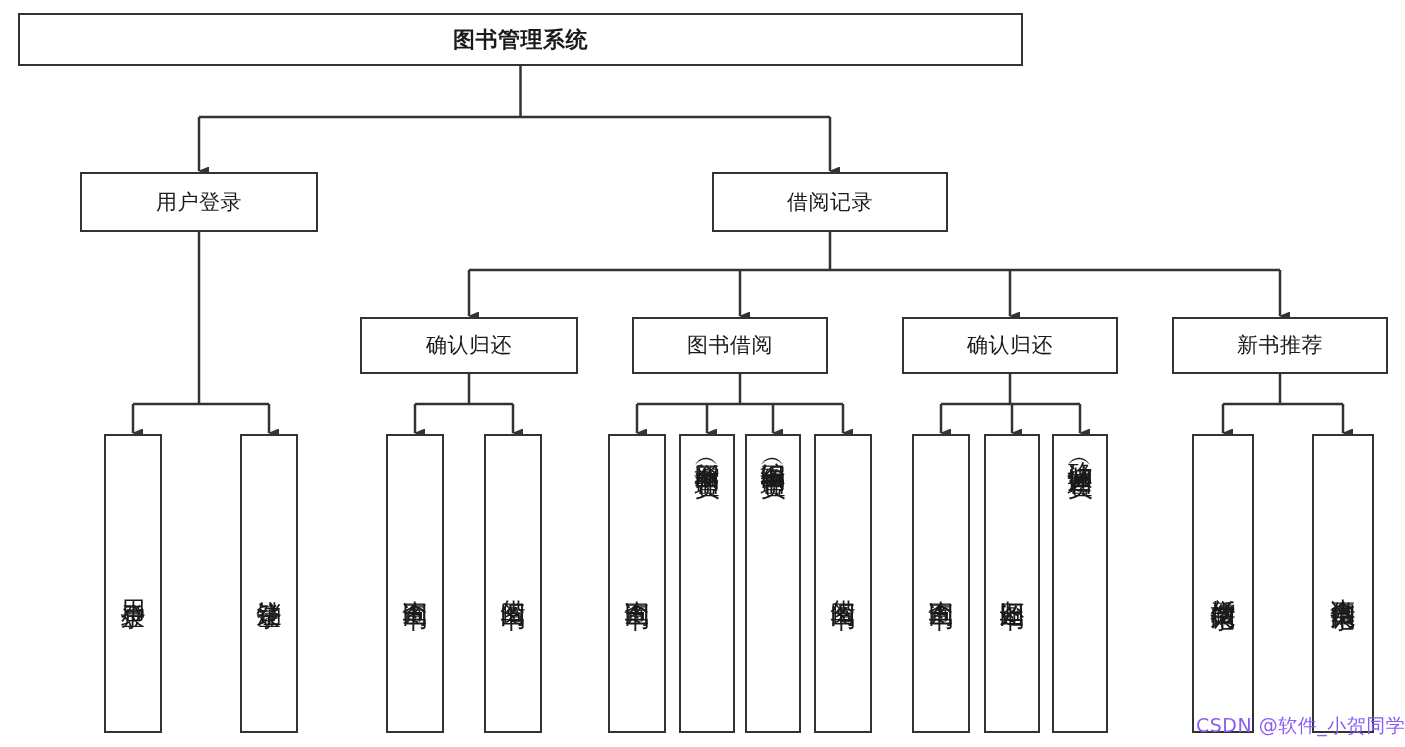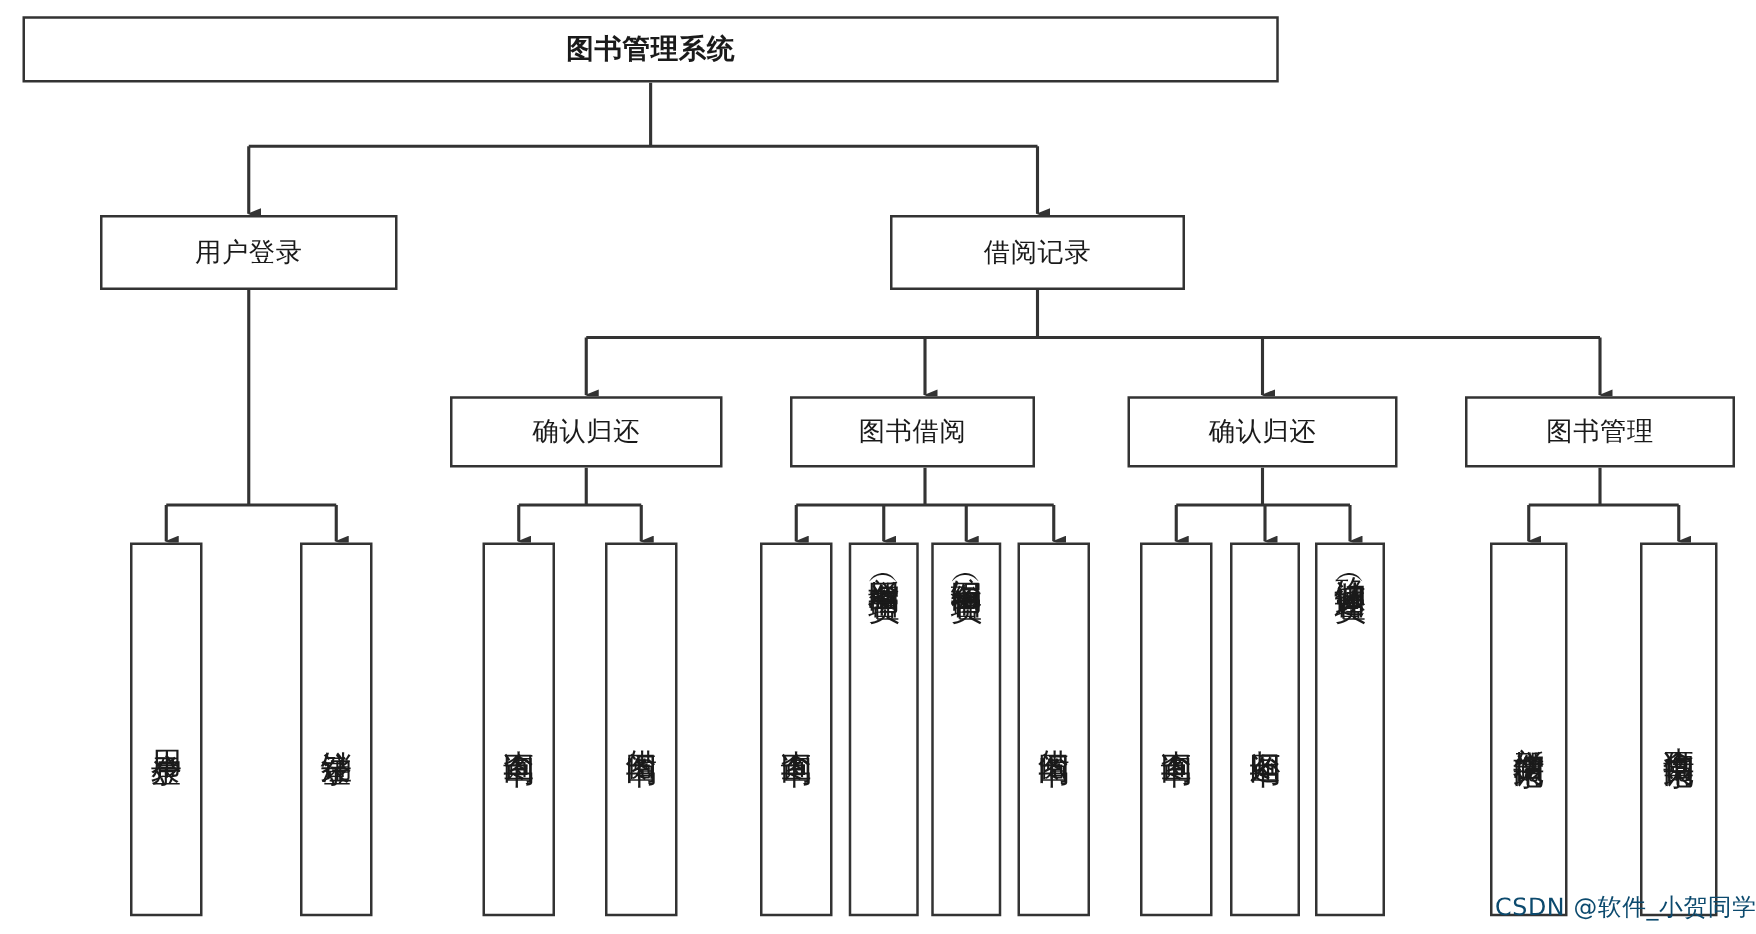--- a/index.html
+++ b/index.html
@@ -63,21 +63,21 @@
     font-size: 25px;
     line-height: 1.08;
     letter-spacing: 2px;
   }
   .node-box.vertical.centered {
     align-items: center;
     padding-top: 0;
   }
   .watermark {
     position: absolute;
-    color: #0c4a6e;
+    color: #8b5cf6;
     font-size: 19px;
     white-space: nowrap;
     user-select: none;
     letter-spacing: 0.5px;
   }
 </style>
 </head>
 <body>
 
 <div id="diagram-root">
@@ -138,21 +138,21 @@
       <div class="node-box horizontal" style="left: 360px; top: 317px; width: 218px; height: 57px;">
         <span class="node-label">确认归还</span>
       </div>
       <div class="node-box horizontal" style="left: 632px; top: 317px; width: 196px; height: 57px;">
         <span class="node-label">图书借阅</span>
       </div>
       <div class="node-box horizontal" style="left: 902px; top: 317px; width: 216px; height: 57px;">
         <span class="node-label">确认归还</span>
       </div>
       <div class="node-box horizontal" style="left: 1172px; top: 317px; width: 216px; height: 57px;">
-        <span class="node-label">图书管理</span>
+        <span class="node-label">新书推荐</span>
       </div>
       <div class="node-box vertical centered" style="left: 104px; top: 434px; width: 58px; height: 299px;">
         <span class="node-label">用户登录</span>
       </div>
       <div class="node-box vertical centered" style="left: 240px; top: 434px; width: 58px; height: 299px;">
         <span class="node-label">注销登录</span>
       </div>
       <div class="node-box vertical centered" style="left: 386px; top: 434px; width: 58px; height: 299px;">
         <span class="node-label">查询图书</span>
       </div>

